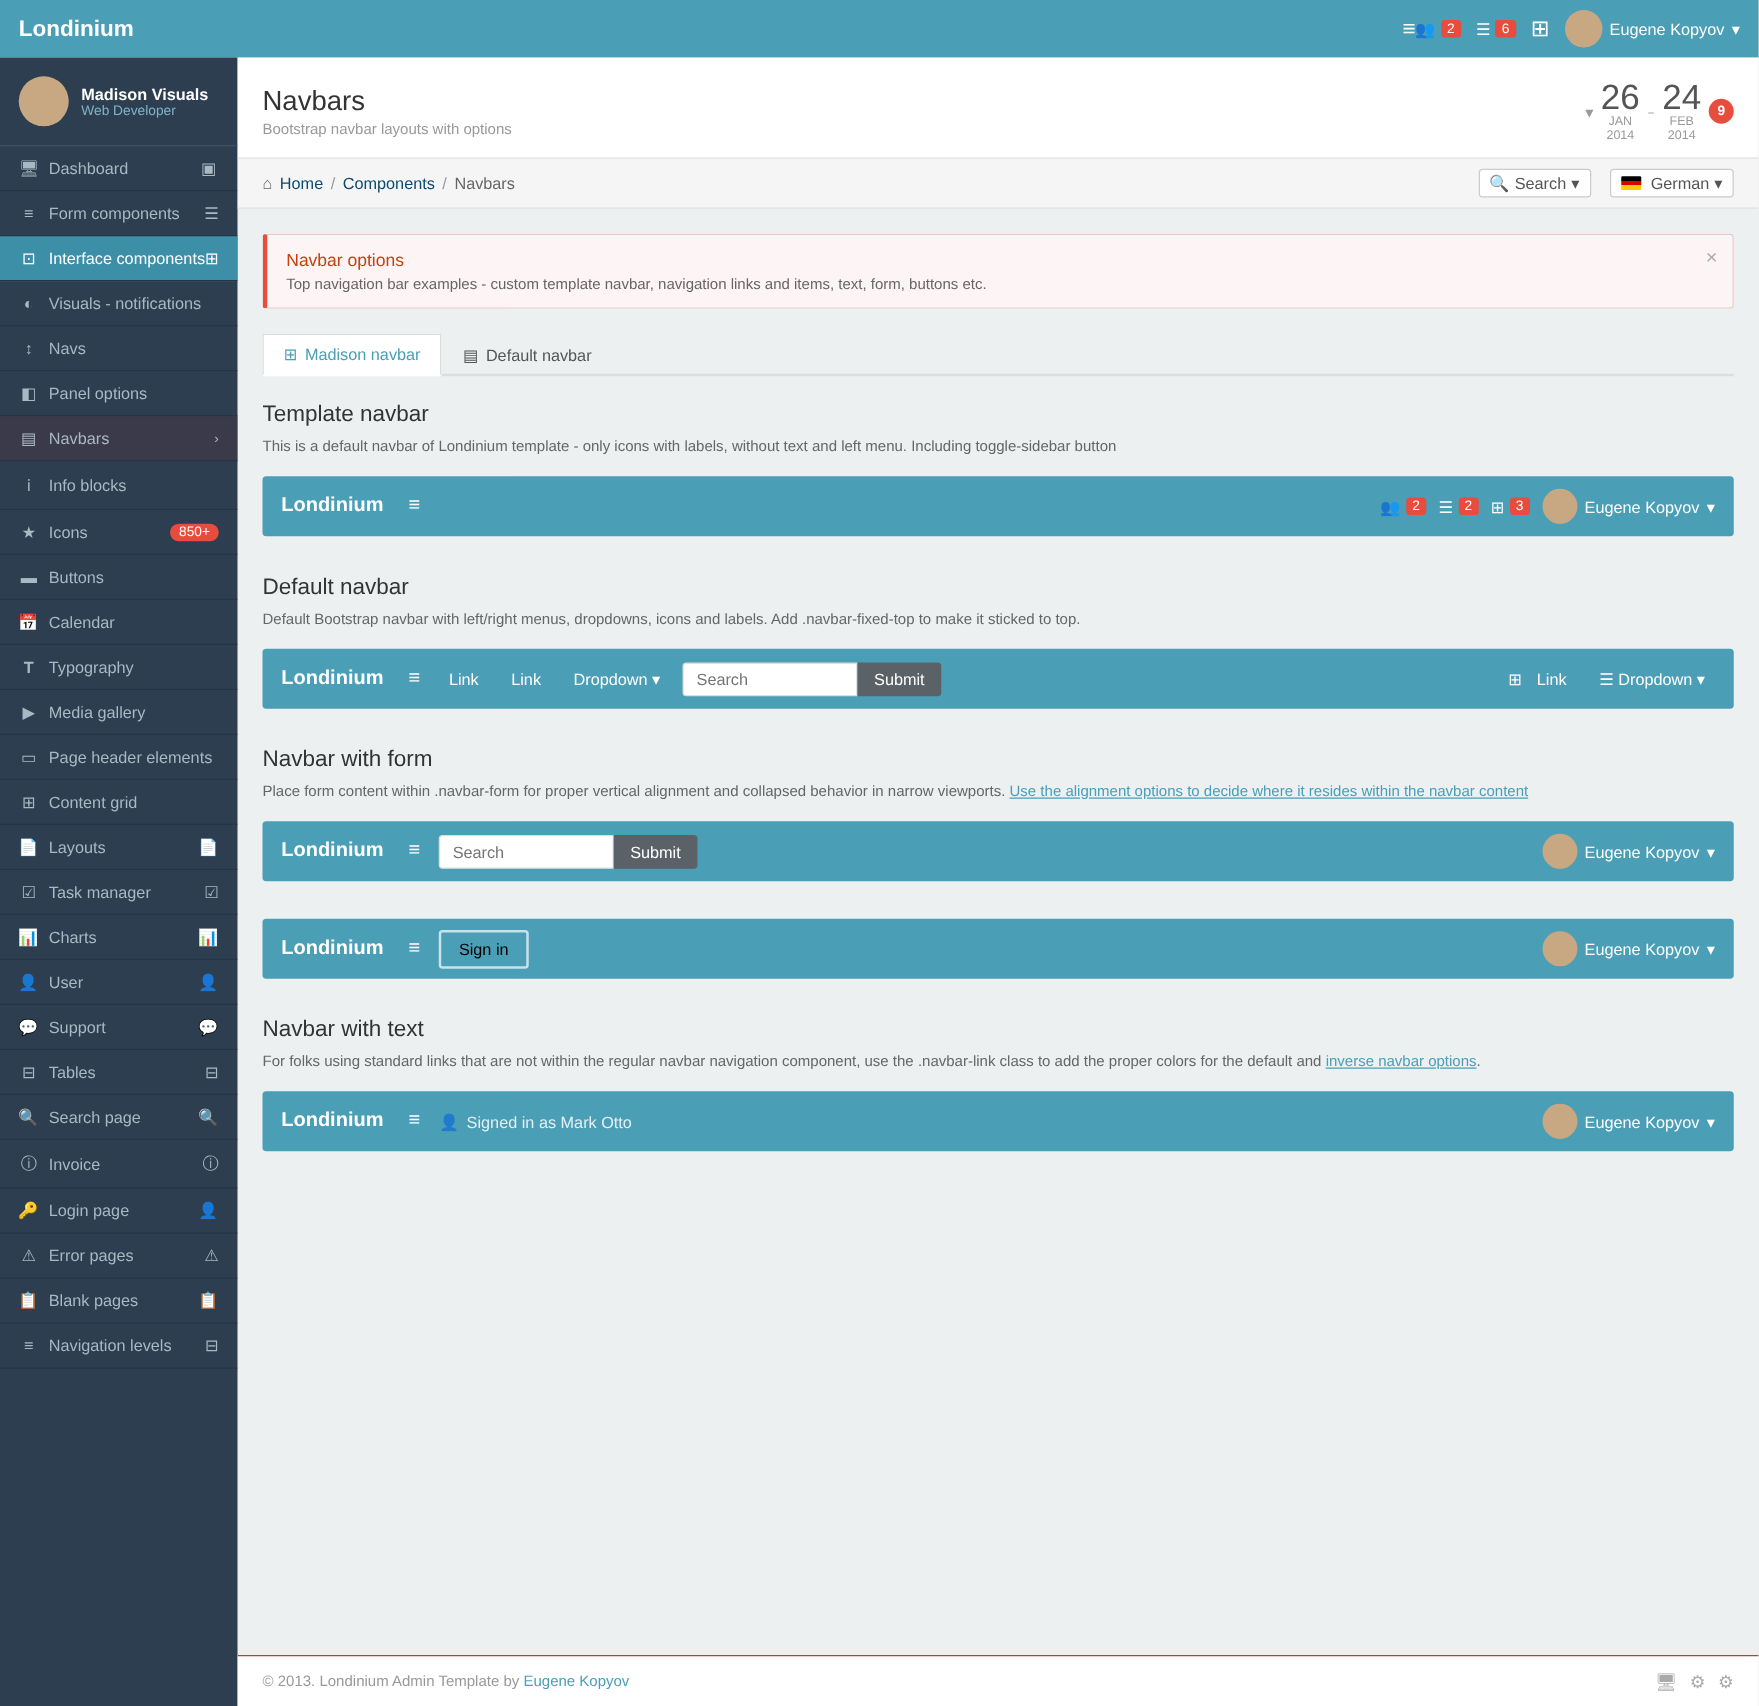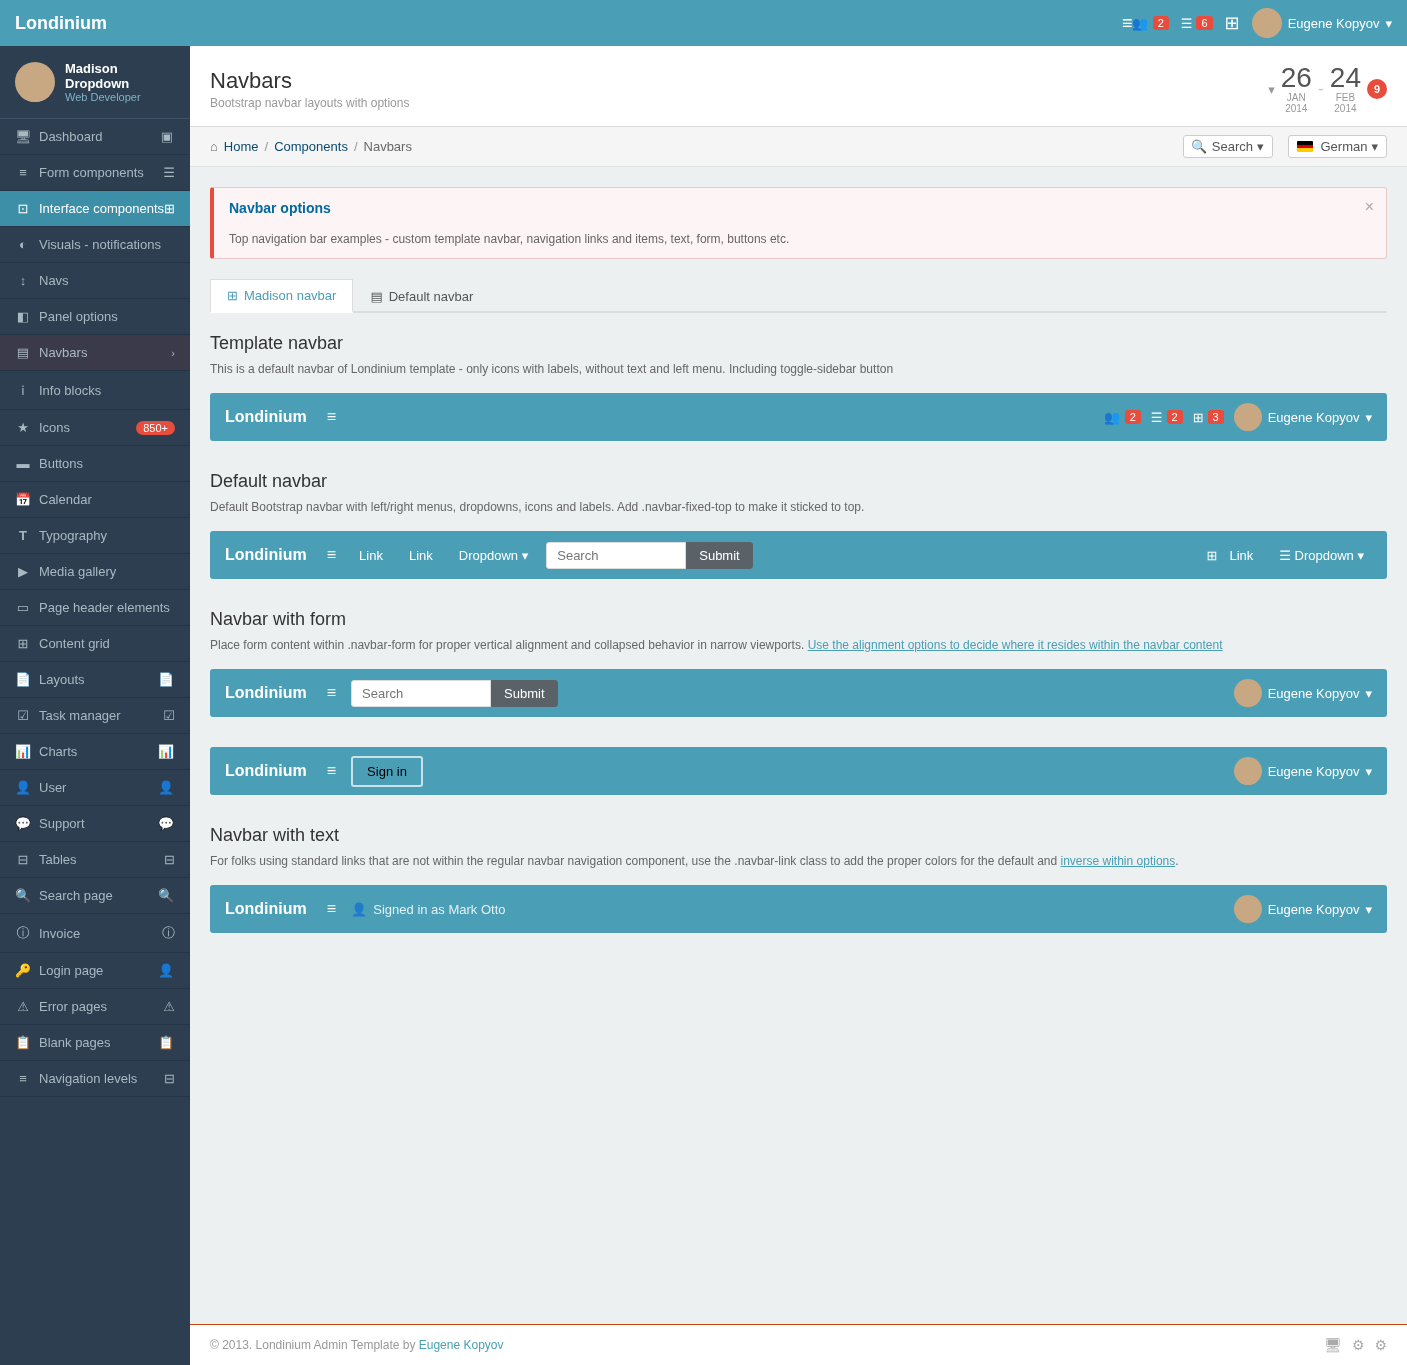--- a/index.html
+++ b/index.html
@@ -104,21 +104,21 @@
     
     .alert-box {
       background: #fdf5f5;
       border: 1px solid #e8c8c8;
       border-left: 4px solid #e74c3c;
       border-radius: 3px;
       padding: 12px 15px;
       margin-bottom: 20px;
       position: relative;
     }
-    .alert-title { color: #0369a1; font-size: 14px; font-weight: bold; margin-bottom: 16px; }
+    .alert-title { color: #c2410c; font-size: 14px; font-weight: normal; margin-bottom: 4px; }
     .alert-text { font-size: 12px; color: #666; }
     .alert-close { position: absolute; top: 10px; right: 12px; cursor: pointer; color: #aaa; font-size: 16px; }
 
     
     .tabs-bar { display: flex; border-bottom: 2px solid #ddd; margin-bottom: 20px; }
     .tab {
       display: flex; align-items: center; gap: 6px;
       padding: 8px 16px;
       cursor: pointer;
       font-size: 13px;
@@ -215,21 +215,21 @@
 
   <aside class="sidebar">
     <div class="sidebar-profile">
       <div class="profile-avatar">
         <svg width="40" height="40" viewBox="0 0 40 40">
             <circle cx="20" cy="16" r="9" fill="#c8a882"></circle>
             <ellipse cx="20" cy="36" rx="14" ry="10" fill="#c8a882"></ellipse>
           </svg>
       </div>
       <div>
-        <div class="profile-name">Madison Dropdown</div>
+        <div class="profile-name">Madison Visuals</div>
         <div class="profile-role">Web Developer</div>
       </div>
     </div>
     <nav class="sidebar-nav">
       <div class="sidebar-item">
         <div class="sidebar-item-left">
           <span class="sidebar-item-icon">🖥</span>
           <span>Dashboard</span>
         </div>
         <span class="sidebar-item-icon" style="font-size:13px;">▣</span>
@@ -572,21 +572,21 @@
             </div>
             <span>Eugene Kopyov</span>
             <span>▾</span>
           </div>
         </div>
       </div>
 
       <div class="section">
         <div class="section-title">Navbar with text</div>
         <div class="section-desc">
-          For folks using standard links that are not within the regular navbar navigation component, use the .navbar-link class to add the proper colors for the default and <a href="#">inverse within options</a>.
+          For folks using standard links that are not within the regular navbar navigation component, use the .navbar-link class to add the proper colors for the default and <a href="#">inverse navbar options</a>.
         </div>
         <div class="demo-navbar">
           <span class="demo-brand">Londinium</span>
           <span class="demo-menu-icon">≡</span>
           <div class="demo-signed-in">
             <span>👤</span>
             <span>Signed in as Mark Otto</span>
           </div>
           <span class="demo-spacer"></span>
           <div class="demo-user">

